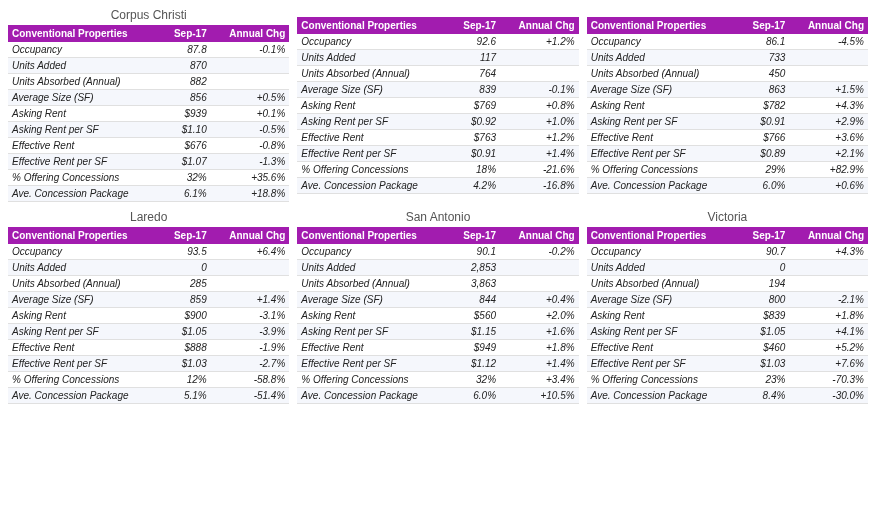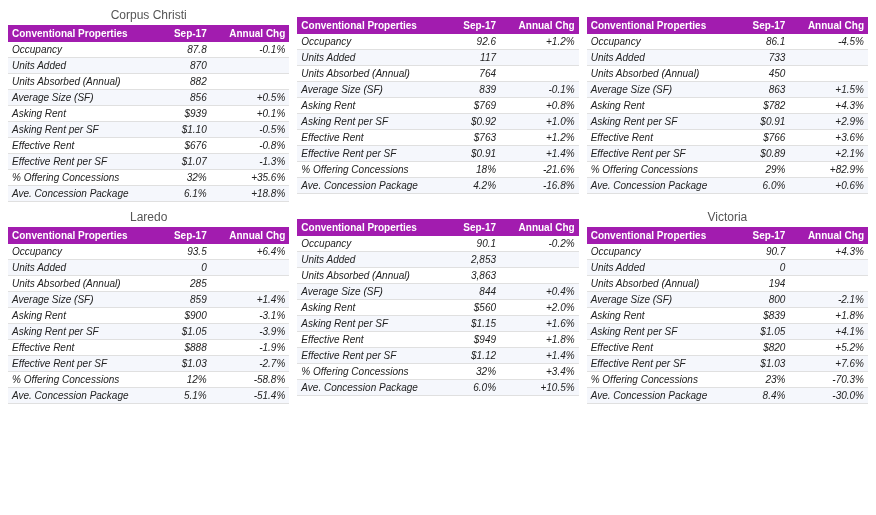--- a/index.html
+++ b/index.html
@@ -319,20 +319,21 @@
           </tr>
           <tr>
             <td>Ave. Concession Package</td>
             <td class="right">5.1%</td>
             <td class="right negative">-51.4%</td>
           </tr>
         </tbody>
       </table>
     </div>
     <div class="city-block">
+      <div class="city-title">San Antonio</div>
       <table class="data-table">
         <thead>
           <tr>
             <th>Conventional Properties</th>
             <th class="right">Sep-17</th>
             <th class="right">Annual Chg</th>
           </tr>
         </thead>
         <tbody>
           <tr>
@@ -424,21 +425,21 @@
             <td class="right">$839</td>
             <td class="right positive">+1.8%</td>
           </tr>
           <tr>
             <td>Asking Rent per SF</td>
             <td class="right">$1.05</td>
             <td class="right positive">+4.1%</td>
           </tr>
           <tr>
             <td>Effective Rent</td>
-            <td class="right">$820</td>
+            <td class="right">$460</td>
             <td class="right positive">+5.2%</td>
           </tr>
           <tr>
             <td>Effective Rent per SF</td>
             <td class="right">$1.03</td>
             <td class="right positive">+7.6%</td>
           </tr>
           <tr>
             <td>% Offering Concessions</td>
             <td class="right">23%</td>

